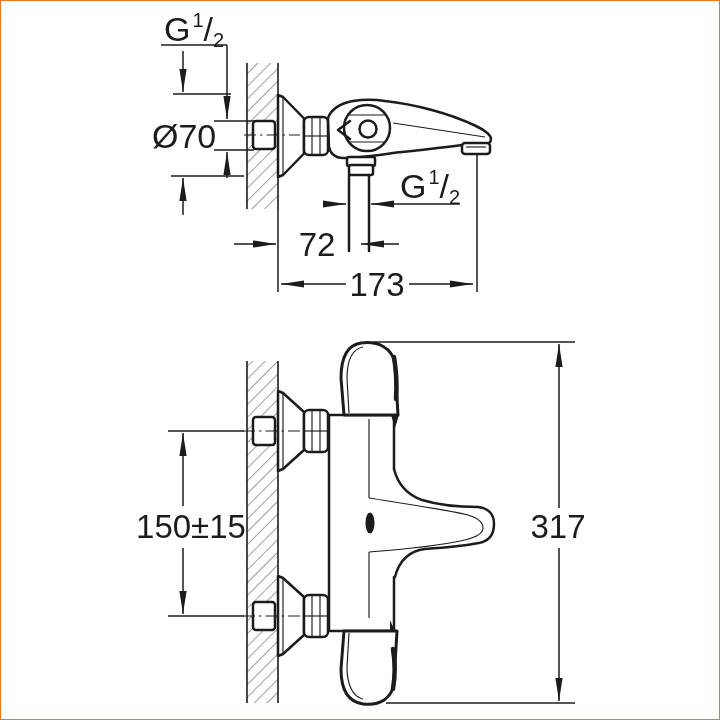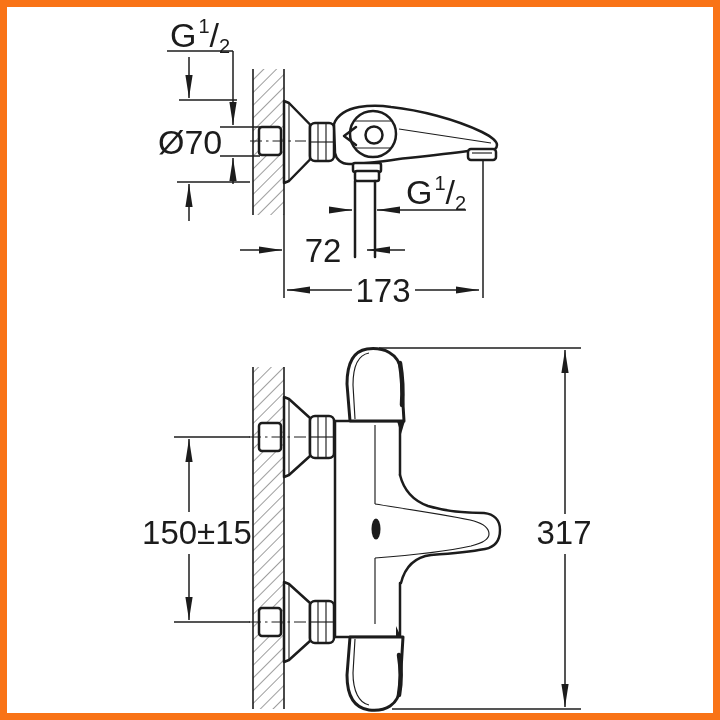--- a/index.html
+++ b/index.html
@@ -1,18 +1,18 @@
 <!DOCTYPE html>
 <html style="--ink: #1c1c1c; --paper: #ffffff;"><head>
 <meta charset="utf-8">
 <style>
   :root { --ink:#1c1c1c; --paper:#ffffff; --hatch:#4d4d4d; }
   html,body { margin:0; padding:0; background:var(--paper); }
   .stage { width:720px; height:720px; position:relative; background:var(--paper);
-           box-sizing:border-box; border:7px solid #f97316; }
+           box-sizing:border-box; border:1px solid #f97316; }
   svg { display:block; }
   .ol   { fill:var(--paper); stroke:var(--ink); stroke-width:2.5; stroke-linejoin:round; stroke-linecap:round; }
   .olk  { fill:var(--paper); stroke:var(--ink); stroke-width:3;   stroke-linejoin:round; stroke-linecap:round; }
   .open { fill:none; stroke:var(--ink); stroke-width:2.5; stroke-linejoin:round; stroke-linecap:round; }
   .fillw{ fill:var(--paper); stroke:none; }
   .thin { fill:none; stroke:var(--ink); stroke-width:1.15; }
   .dim  { fill:none; stroke:var(--ink); stroke-width:1.5; }
   .cl   { fill:none; stroke:var(--ink); stroke-width:1; stroke-dasharray:12 4 2.5 4; }
   .blk  { fill:var(--ink); stroke:none; }
   .shade{ fill:none; stroke:var(--ink); stroke-width:4.5; stroke-linecap:round; }

